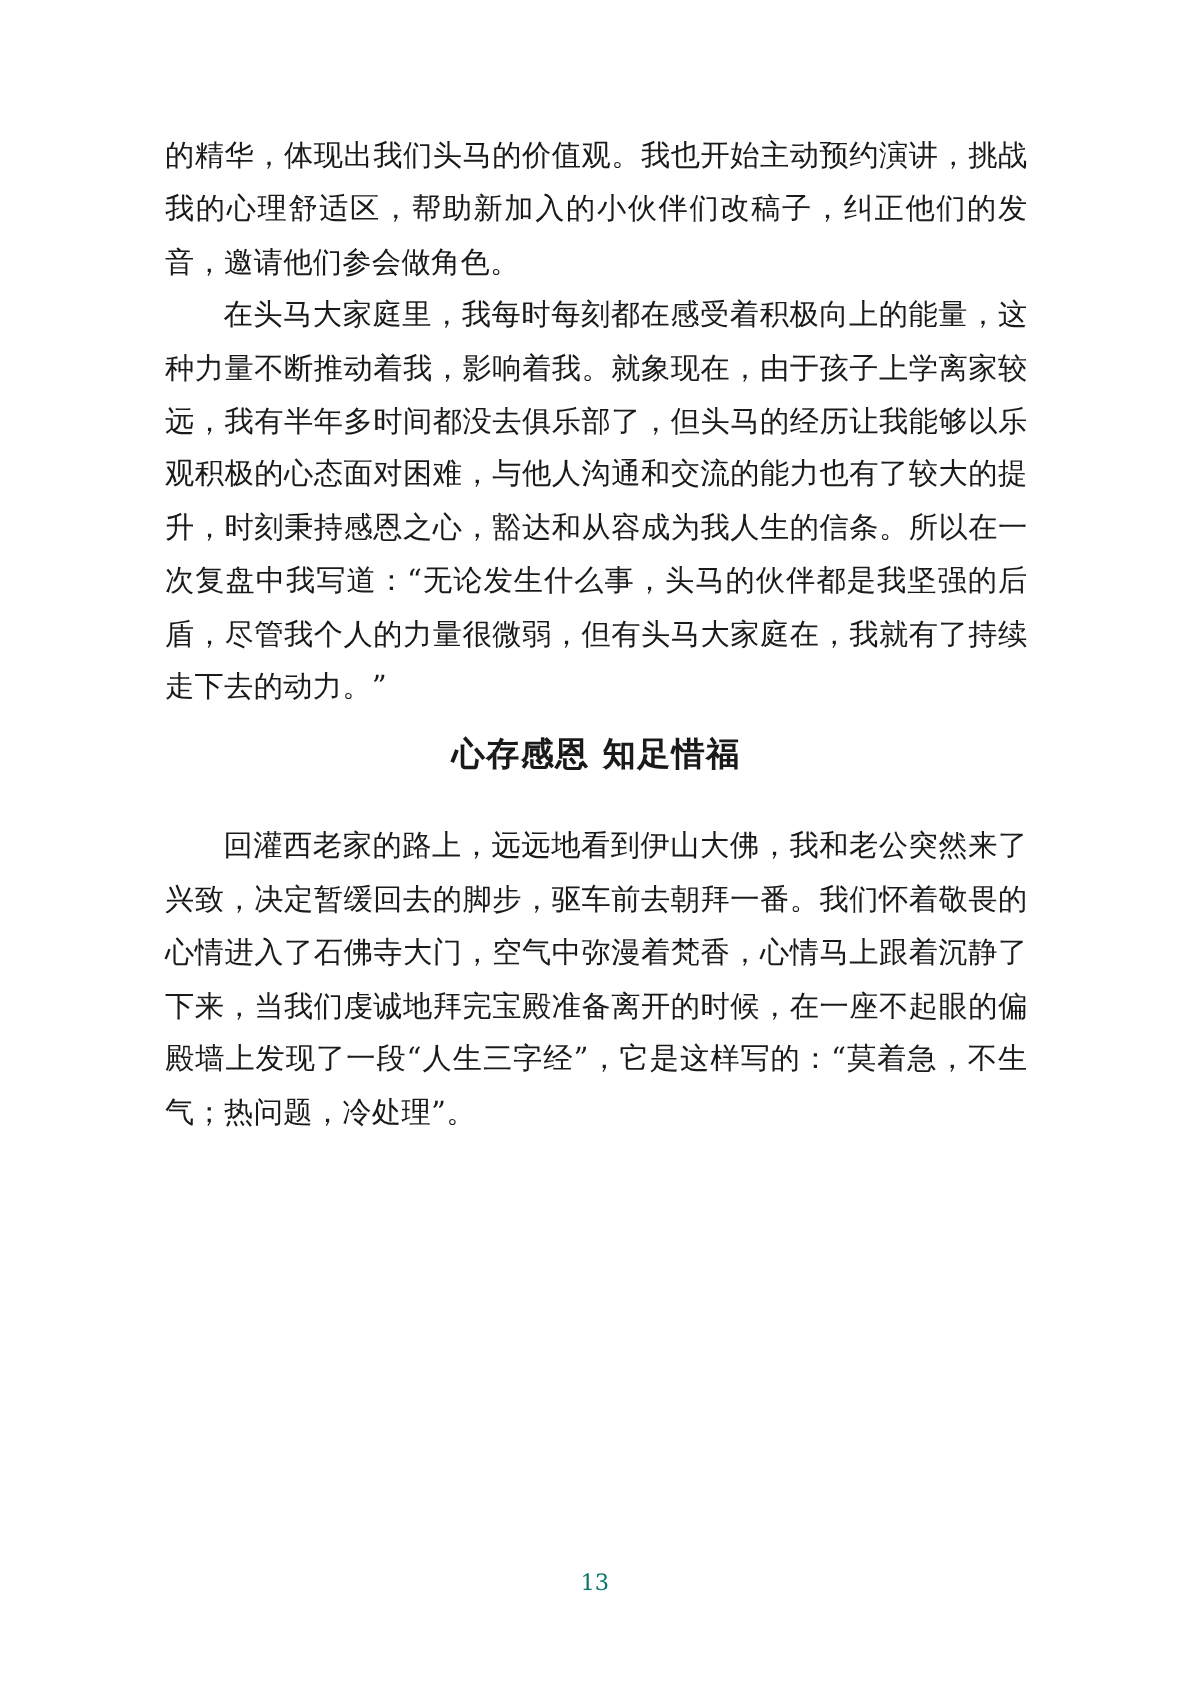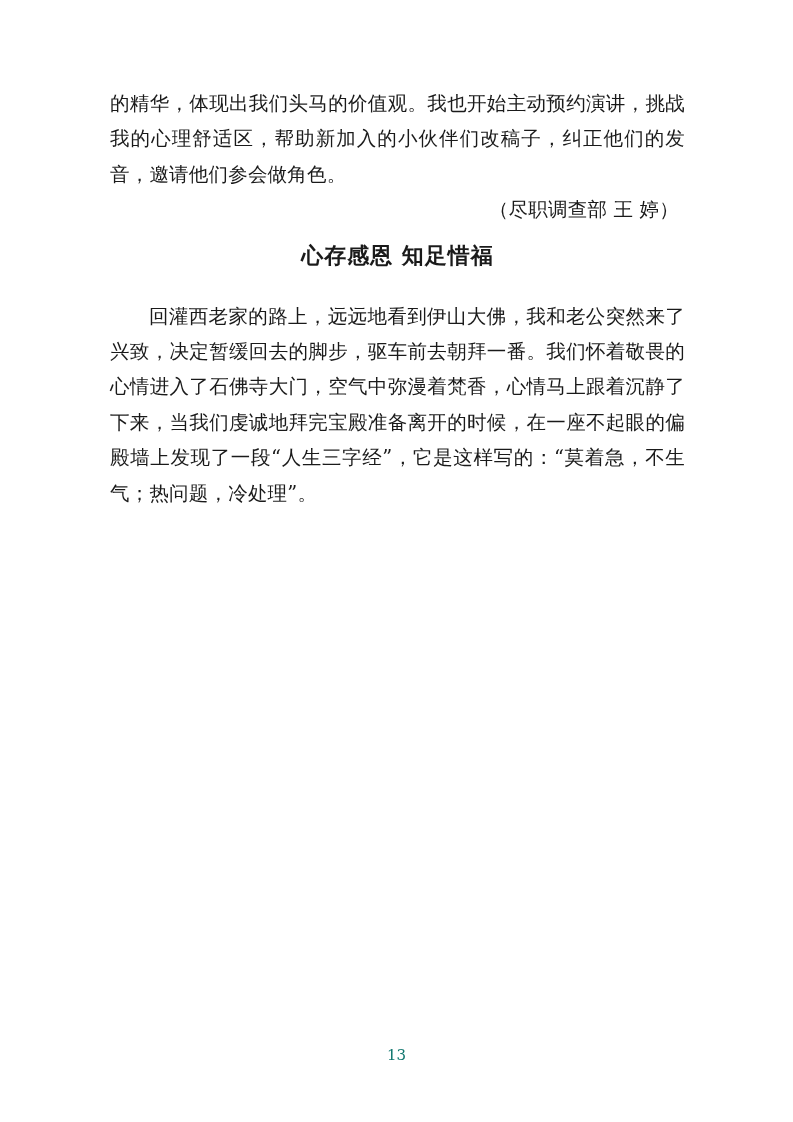--- a/index.html
+++ b/index.html
@@ -67,21 +67,21 @@
     color: #0f766e;
   }
 </style>
 </head>
 <body>
 
 <div class="page">
 
   <div class="body-text">
     <p class="para no-indent">的精华，体现出我们头马的价值观。我也开始主动预约演讲，挑战我的心理舒适区，帮助新加入的小伙伴们改稿子，纠正他们的发音，邀请他们参会做角色。</p>
-    <p class="signature">（尽职调查部  王  婷）</p>
+    <p class="para">在头马大家庭里，我每时每刻都在感受着积极向上的能量，这种力量不断推动着我，影响着我。就象现在，由于孩子上学离家较远，我有半年多时间都没去俱乐部了，但头马的经历让我能够以乐观积极的心态面对困难，与他人沟通和交流的能力也有了较大的提升，时刻秉持感恩之心，豁达和从容成为我人生的信条。所以在一次复盘中我写道：“无论发生什么事，头马的伙伴都是我坚强的后盾，尽管我个人的力量很微弱，但有头马大家庭在，我就有了持续走下去的动力。”</p>
   </div>
 
   <h2 class="section-title">心存感恩 知足惜福</h2>
 
   <div class="spacer-sm"></div>
 
   <div class="body-text">
     <p class="para">回灌西老家的路上，远远地看到伊山大佛，我和老公突然来了兴致，决定暂缓回去的脚步，驱车前去朝拜一番。我们怀着敬畏的心情进入了石佛寺大门，空气中弥漫着梵香，心情马上跟着沉静了下来，当我们虔诚地拜完宝殿准备离开的时候，在一座不起眼的偏殿墙上发现了一段“人生三字经”，它是这样写的：“莫着急，不生气；热问题，冷处理”。</p>
   </div>
 

